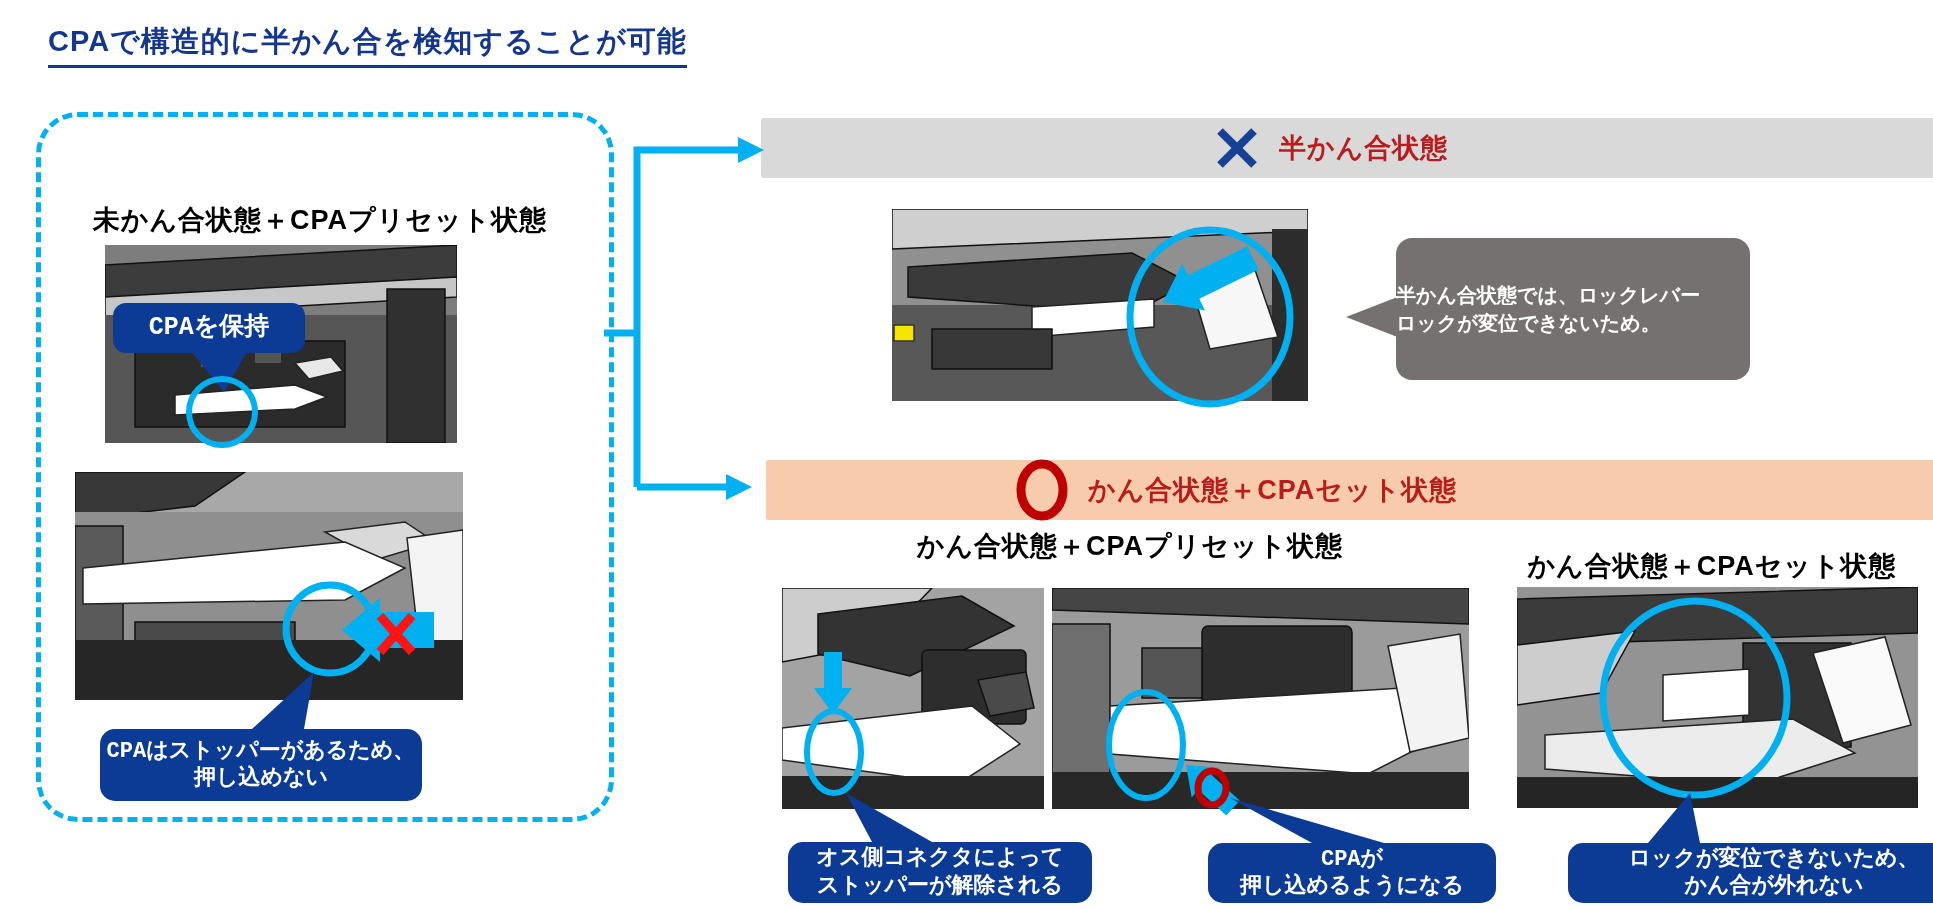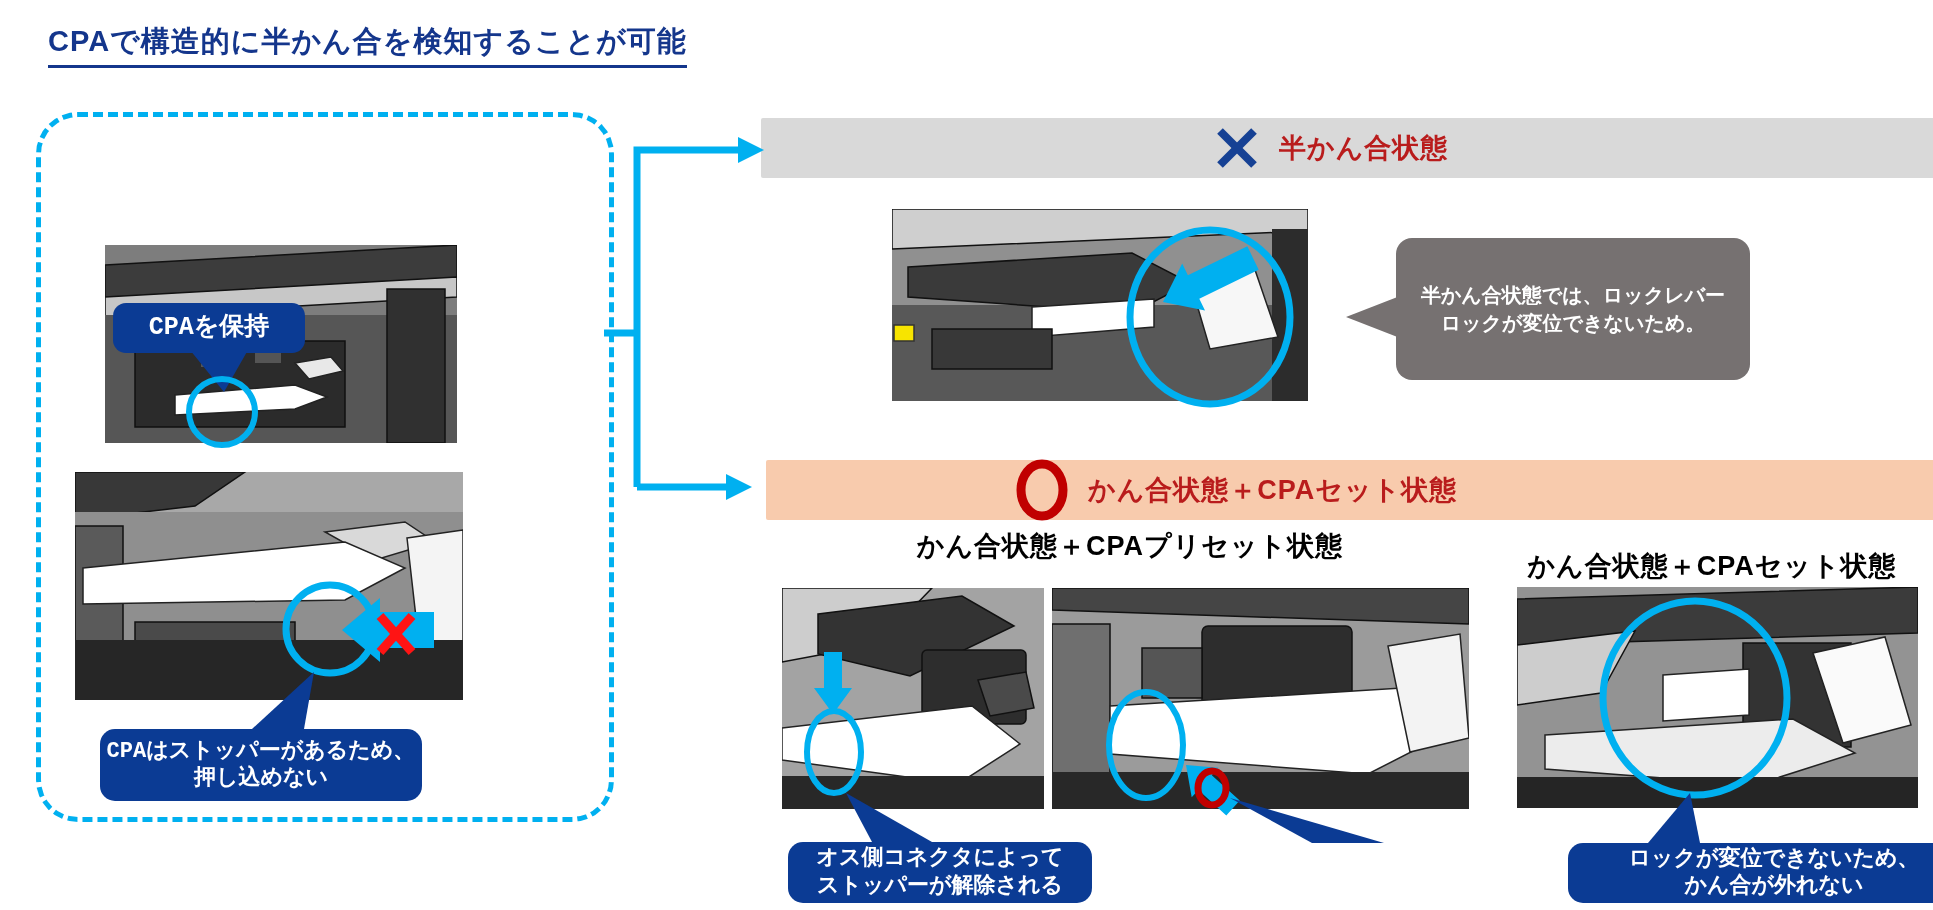--- a/index.html
+++ b/index.html
@@ -42,35 +42,36 @@
   .banner{
     display:flex;align-items:center;border-radius:2px;height:60px;
     font-size:27px;font-weight:bold;color:#b91c1c;letter-spacing:1px;margin-left:31px;
   }
   #ng-banner{left:730px;top:118px;width:1178px;background:#D9D9D9;padding-left:452px;box-sizing:border-box;}
   #ok-banner{left:735px;top:460px;width:1170px;background:#F8CBAD;padding-left:248px;box-sizing:border-box;}
   .banner .mark{margin-right:18px;display:flex;align-items:center;}
   
   #ng-note{
     left:1396px;top:238px;width:354px;height:142px;background:#767171;border-radius:16px;
-    color:#ffffff;font-weight:bold;font-size:20px;text-align:center;line-height:1.42;
+    color:#ffffff;font-weight:bold;font-size:20px;line-height:1.42;
     display:flex;flex-direction:column;justify-content:center;z-index:6;
   }
   
   #anno{left:0;top:0;z-index:5;pointer-events:none;}
   .figwrap{z-index:2;}
 </style>
 </head>
 <body>
 
 <div id="canvas">
 
   <div id="page-title" class="abs">CPAで構造的に半かん合を検知することが可能</div>
 
   <div id="unmated-panel" class="abs"></div>
+  <div id="unmated-heading" class="abs section-heading">未かん合状態＋CPAプリセット状態</div>
 
   <div class="abs figwrap" style="left:105px;top:245px;">
     <svg class="fig" width="352" height="198" viewBox="0 0 352 198">
       <rect x="0" y="0" width="352" height="198" fill="#7d7d7d"></rect>
       <polygon points="0,20 352,0 352,36 0,56" fill="#3c3c3c" stroke="#111" stroke-width="1.5"></polygon>
       <polygon points="0,52 352,32 352,52 0,72" fill="#c7c7c7" stroke="#111" stroke-width="1.5"></polygon>
       <rect x="0" y="70" width="352" height="128" fill="#565656"></rect>
       <rect x="282" y="44" width="58" height="154" fill="#303030" stroke="#111" stroke-width="1.5"></rect>
       <rect x="30" y="96" width="210" height="86" fill="#2b2b2b" stroke="#111" stroke-width="1.5"></rect>
       <polygon points="190,118 226,112 238,126 204,134" fill="#e8e8e8" stroke="#222" stroke-width="1.5"></polygon>
@@ -180,20 +181,24 @@
   <div id="release-callout" class="abs blue-callout">
     <span>オス側コネクタによって</span>
     <span>ストッパーが解除される</span>
   </div>
 
   <div id="stopper-callout" class="abs blue-callout">
     <span>CPAはストッパーがあるため、</span>
     <span>押し込めない</span>
   </div>
 
+  <div id="push-callout" class="abs blue-callout">
+    <span>CPAが</span>
+    <span>押し込めるようになる</span>
+  </div>
 
   <div id="lock-callout" class="abs blue-callout">
     <span>ロックが変位できないため、</span>
     <span>かん合が外れない</span>
   </div>
 
   <svg id="anno" class="abs" width="1933" height="910" viewBox="0 0 1933 910">
 
     <path d="M604,333 H637 M637,487 V150 H738 M637,487 H726" fill="none" stroke="#00B0F0" stroke-width="7"></path>
     <polygon points="738,137 764,150 738,163" fill="#00B0F0"></polygon>

